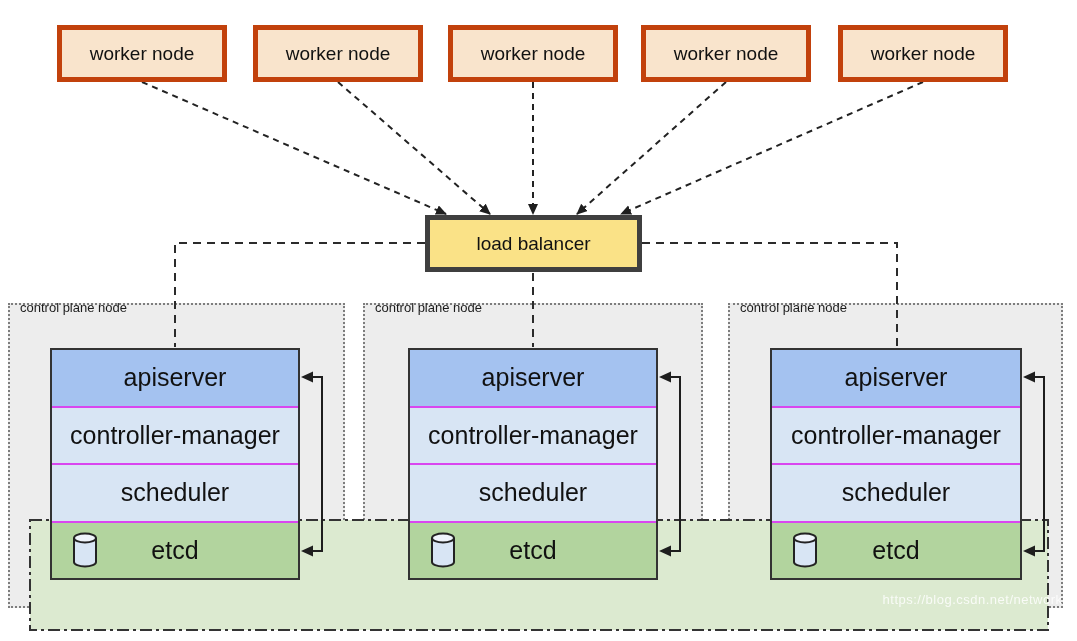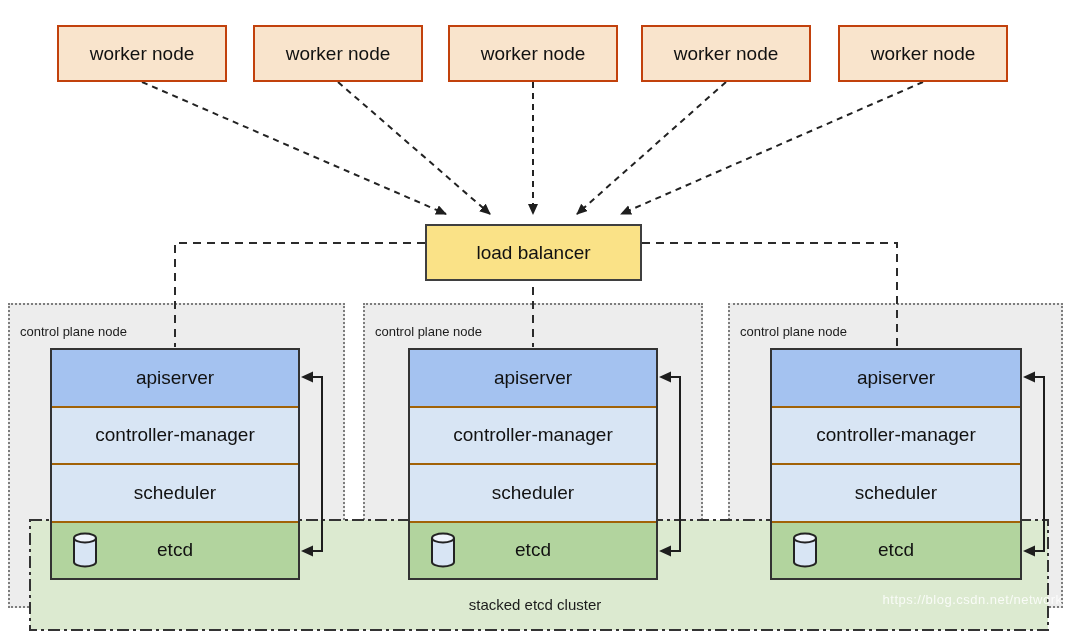--- a/index.html
+++ b/index.html
@@ -4,43 +4,43 @@
 <style>
   html,body{margin:0;padding:0;background:#ffffff;}
   #stage{
     position:relative;width:1077px;height:641px;overflow:hidden;
     font-family:"Liberation Sans","DejaVu Sans",sans-serif;
     background:#ffffff;
   }
   
   .node-box{
     position:absolute;display:flex;align-items:center;justify-content:center;
-    box-sizing:border-box;border:2px solid #c2410c;
+    box-sizing:border-box;border:5px solid #c2410c;
     font-size:19px;color:#111;z-index:3;
   }
   .worker{background:#F9E4CC;width:170px;height:57px;top:25px;}
-  .lb{background:#FAE287;left:425px;top:224px;width:217px;height:57px;border-color:#3f3f3f;}
+  .lb{background:#FAE287;left:425px;top:215px;width:217px;height:57px;border-color:#3f3f3f;}
   
   .cp-panel{
     position:absolute;top:303px;height:305px;box-sizing:border-box;
     background:#EDEDED;border:2px dotted #7d7d7d;z-index:1;
   }
   .cp-label{
-    position:absolute;top:324px;font-size:13px;color:#1c1c1c;z-index:3;text-align:center;
+    position:absolute;top:300px;font-size:13px;color:#1c1c1c;z-index:3;text-align:center;
   }
   
   .stack{
     position:absolute;top:348px;width:250px;height:232px;box-sizing:border-box;
     border:2px solid #333;display:flex;flex-direction:column;z-index:3;
   }
   .row{
     flex:1;display:flex;align-items:center;justify-content:center;
-    font-size:19px;color:#111;position:relative;
+    font-size:25px;color:#111;position:relative;
   }
-  .row + .row{border-top:2px solid #a16207;}
+  .row + .row{border-top:2px solid #d946ef;}
   .row.apiserver{background:#A4C2F0;}
   .row.component{background:#D8E5F4;}
   .row.etcd{background:#B2D49E;text-align:right;}
   .db-icon{position:absolute;left:20px;top:50%;transform:translateY(-50%);width:26px;height:36px;}
   
   .etcd-cluster-label{
     position:absolute;left:380px;width:310px;top:596px;text-align:center;
     font-size:15px;color:#1b1b1b;z-index:4;
   }
   .watermark{
@@ -171,16 +171,15 @@
       </div>
     <div class="row etcd">
       <svg class="db-icon" viewBox="0 0 26 36">
         <path d="M2 6 v24 a11 4.5 0 0 0 22 0 v-24" fill="#D8E5F4" stroke="#222" stroke-width="2"></path>
         <ellipse cx="13" cy="6" rx="11" ry="4.5" fill="#EFF4FB" stroke="#222" stroke-width="2"></ellipse>
       </svg>
       <span>etcd</span>
     </div>
   </div>
 
-  <div class="etcd-cluster-label">stacked etcd cluster</div>
   <div class="watermark">https://blog.csdn.net/networken</div>
 
 </div>
 
 </body></html>

